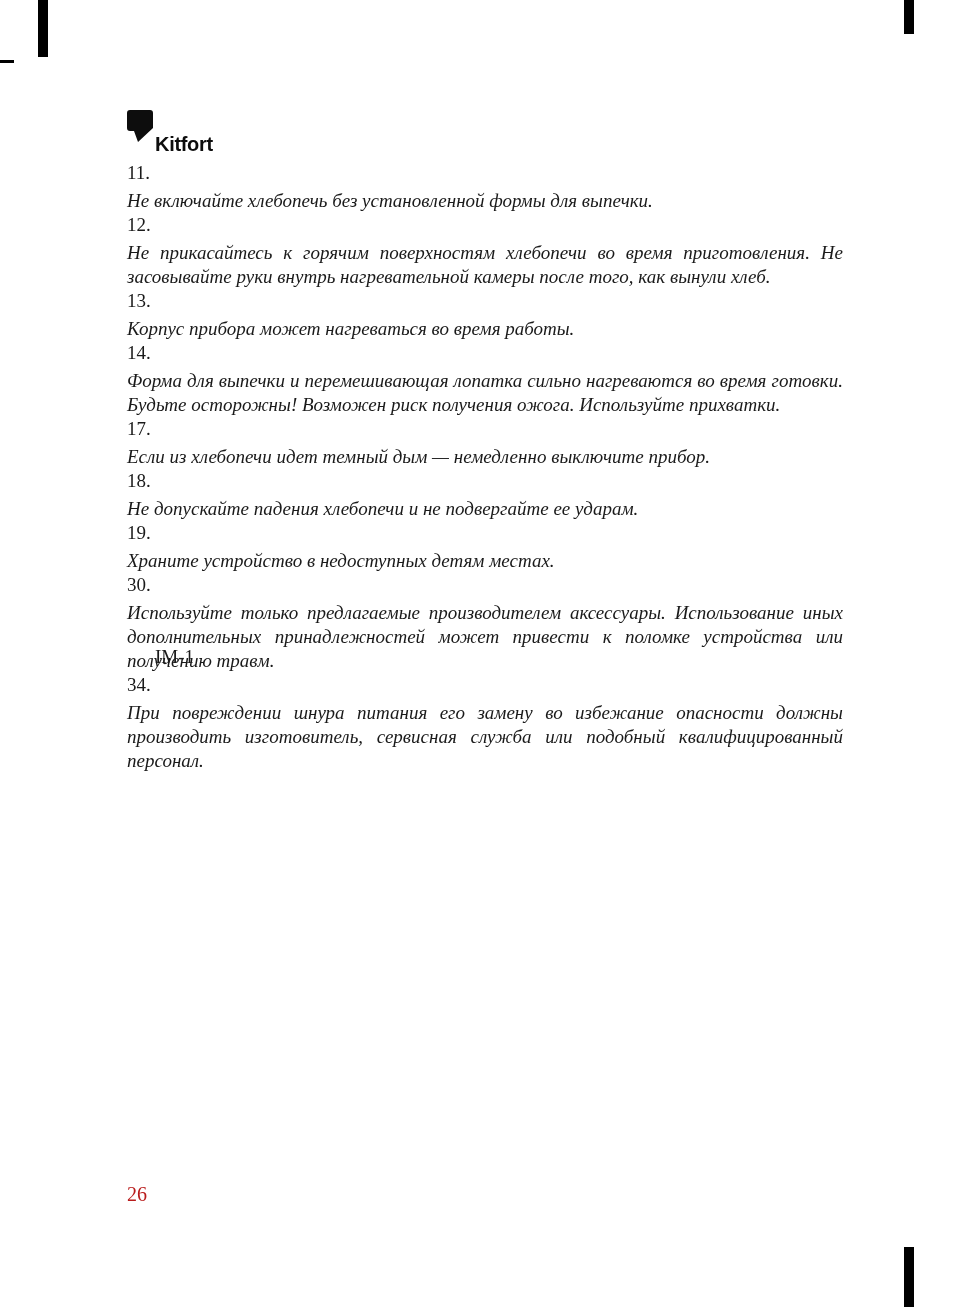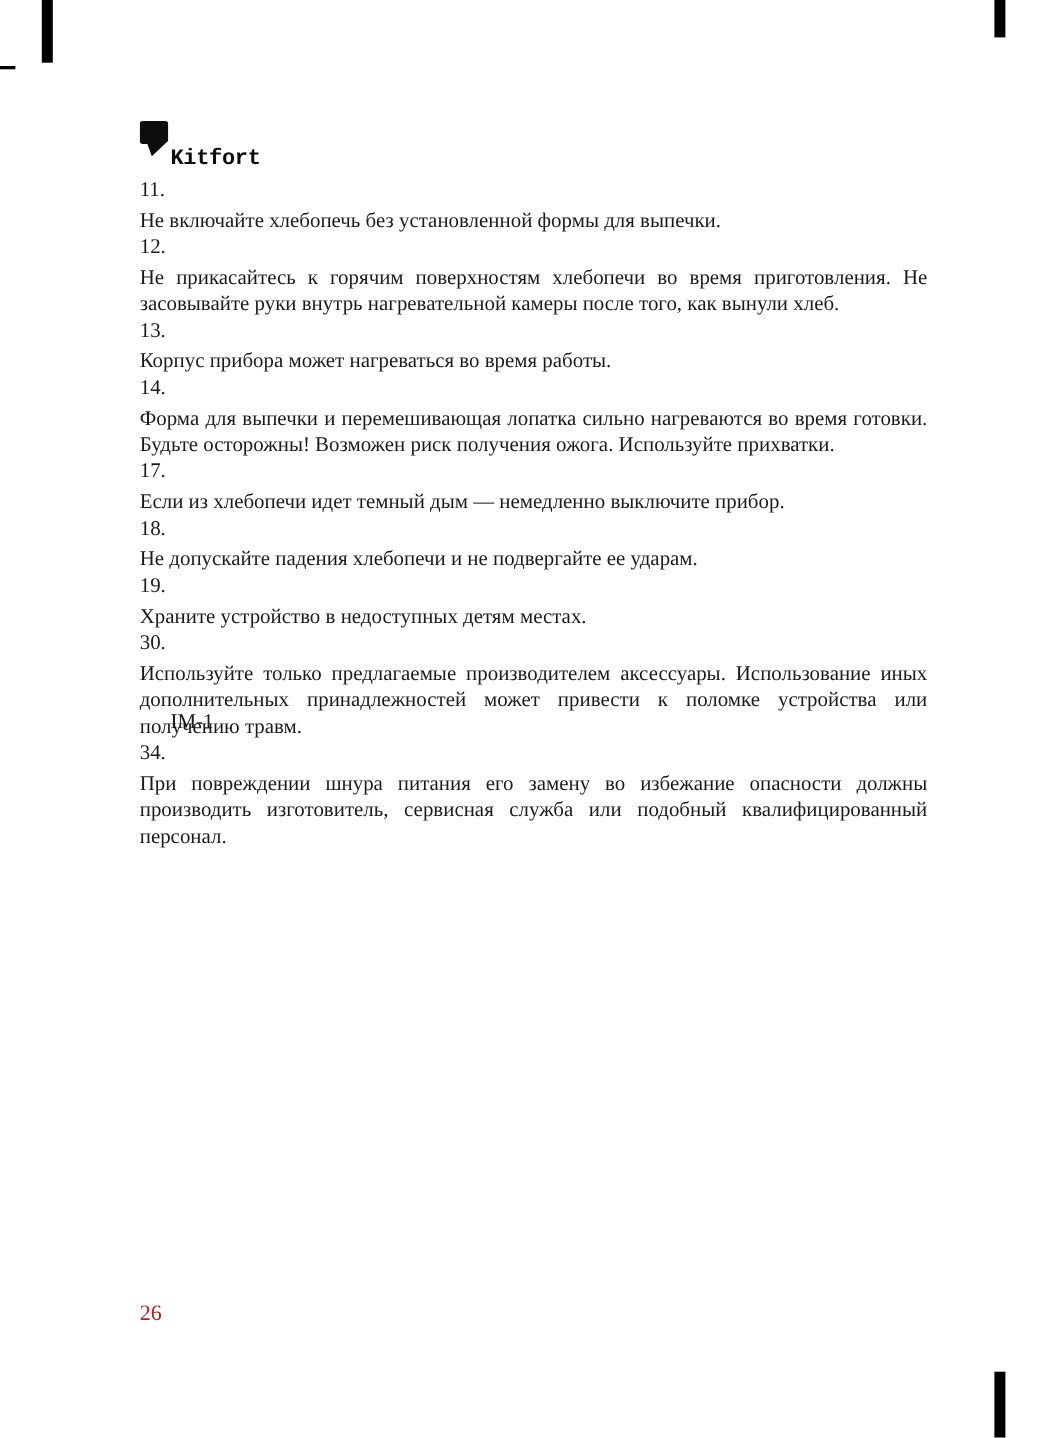--- a/index.html
+++ b/index.html
@@ -17,21 +17,21 @@
   .crop { position: absolute; background: #000; }
   .crop-tl-bar  { left: 38px;  top: 0;       width: 10px; height: 57px; }
   .crop-tl-tick { left: 0;     top: 60px;    width: 14px; height: 3px;  }
   .crop-tr-bar  { left: 904px; top: 0;       width: 10px; height: 34px; }
   .crop-br-bar  { left: 904px; top: 1247px;  width: 10px; height: 60px; }
 
   
   .logo-icon { position: absolute; left: 127px; top: 110px; width: 26px; height: 32px; }
   .brand {
     position: absolute; left: 155px; top: 133px;
-    font-family: Liberation Mono, monospace;
+    font-family: Liberation Sans, sans-serif;
     font-weight: bold;
     font-size: 20px;
     letter-spacing: -0.3px;
     color: #0d0d0d;
   }
 
   
   .content {
     position: absolute;
     left: 127px;
@@ -39,20 +39,21 @@
     width: 716px;
     font-size: 19px;
     line-height: 24px;
   }
   .row { display: flex; align-items: flex-start; flex-direction: column; }
   .num { flex: 0 0 28px; width: 28px; }
   .txt {
     flex: 1 1 auto;
     text-align: justify;
     hyphens: manual;
+    font-style: italic;
     -webkit-hyphens: manual;
   }
 
   .doc-code {
     position: absolute;
     left: 155px;
     top: 645px;
     font-size: 19px;
     line-height: 24px;
   }

